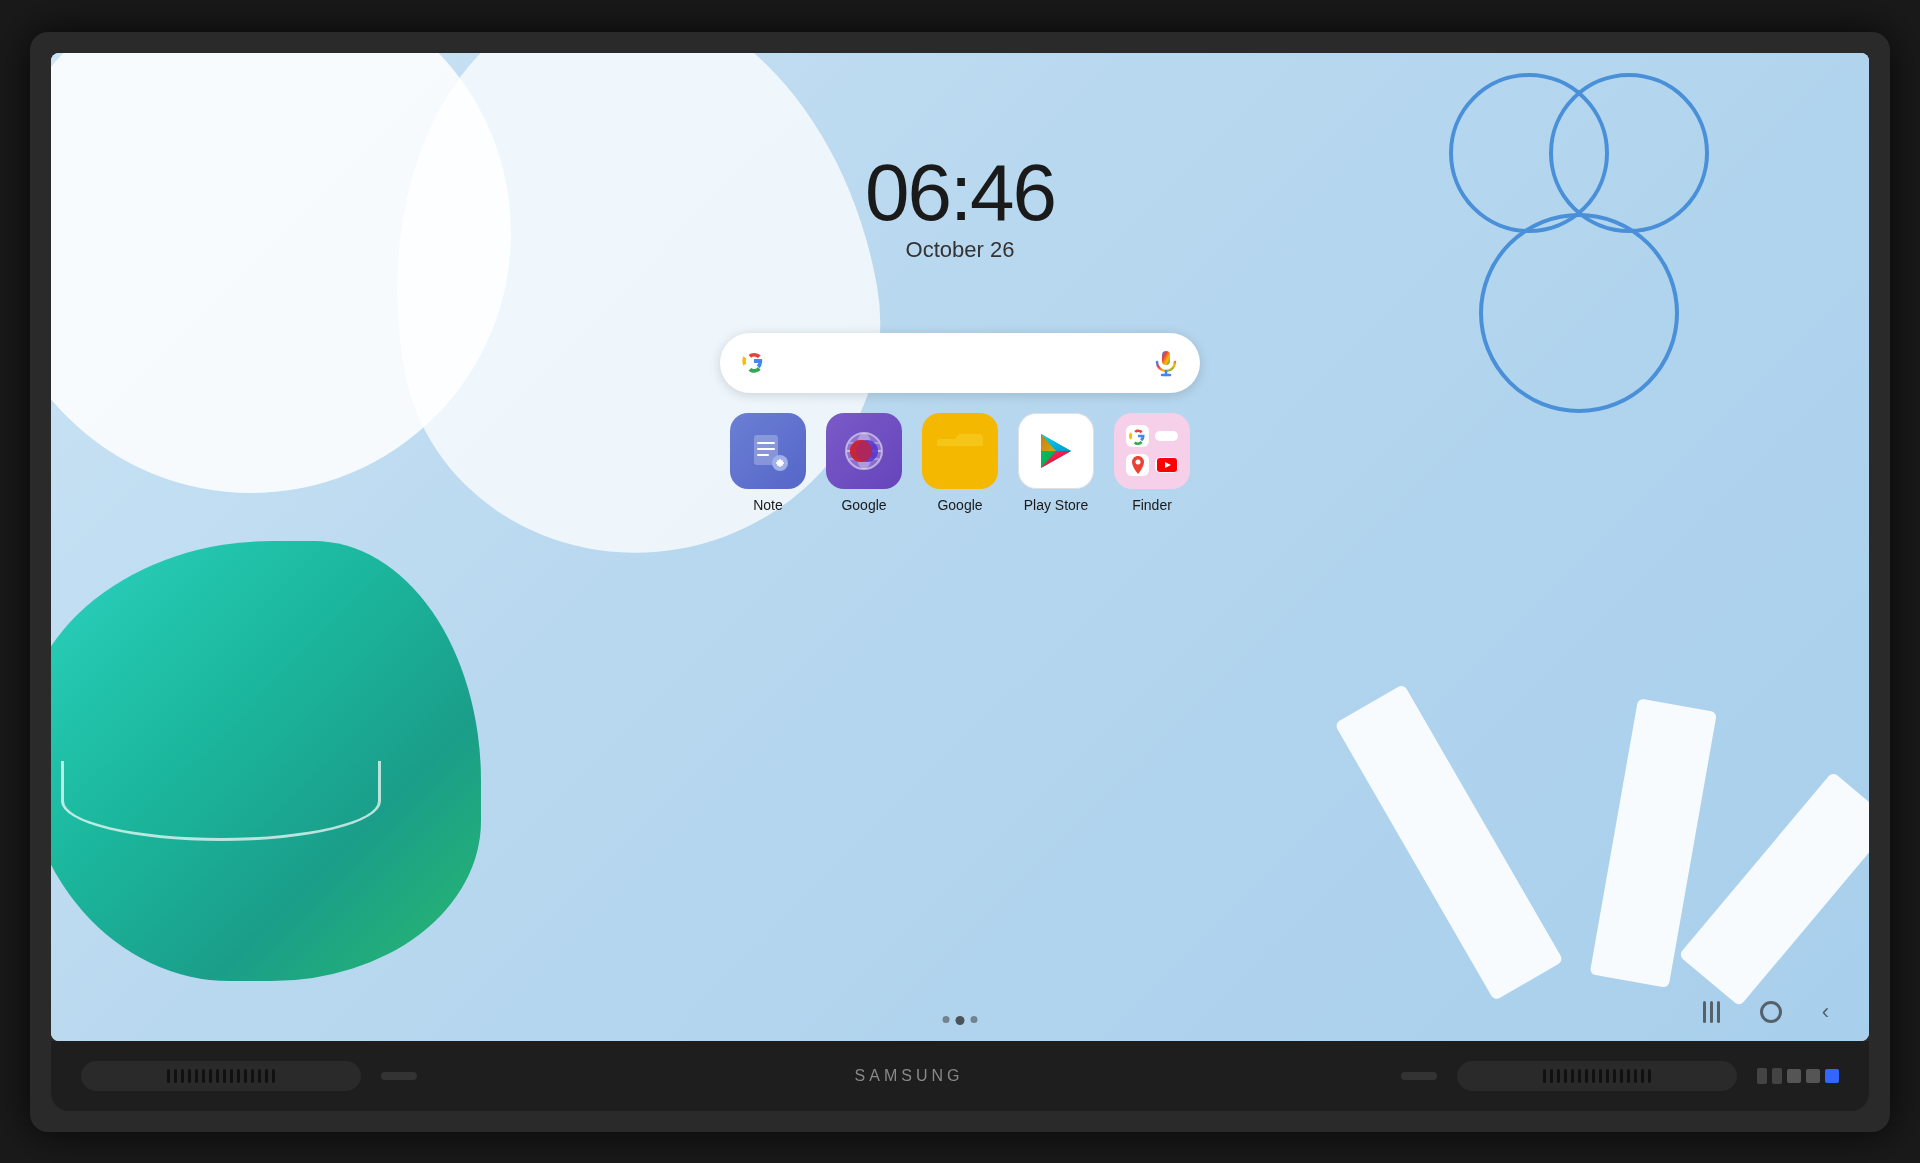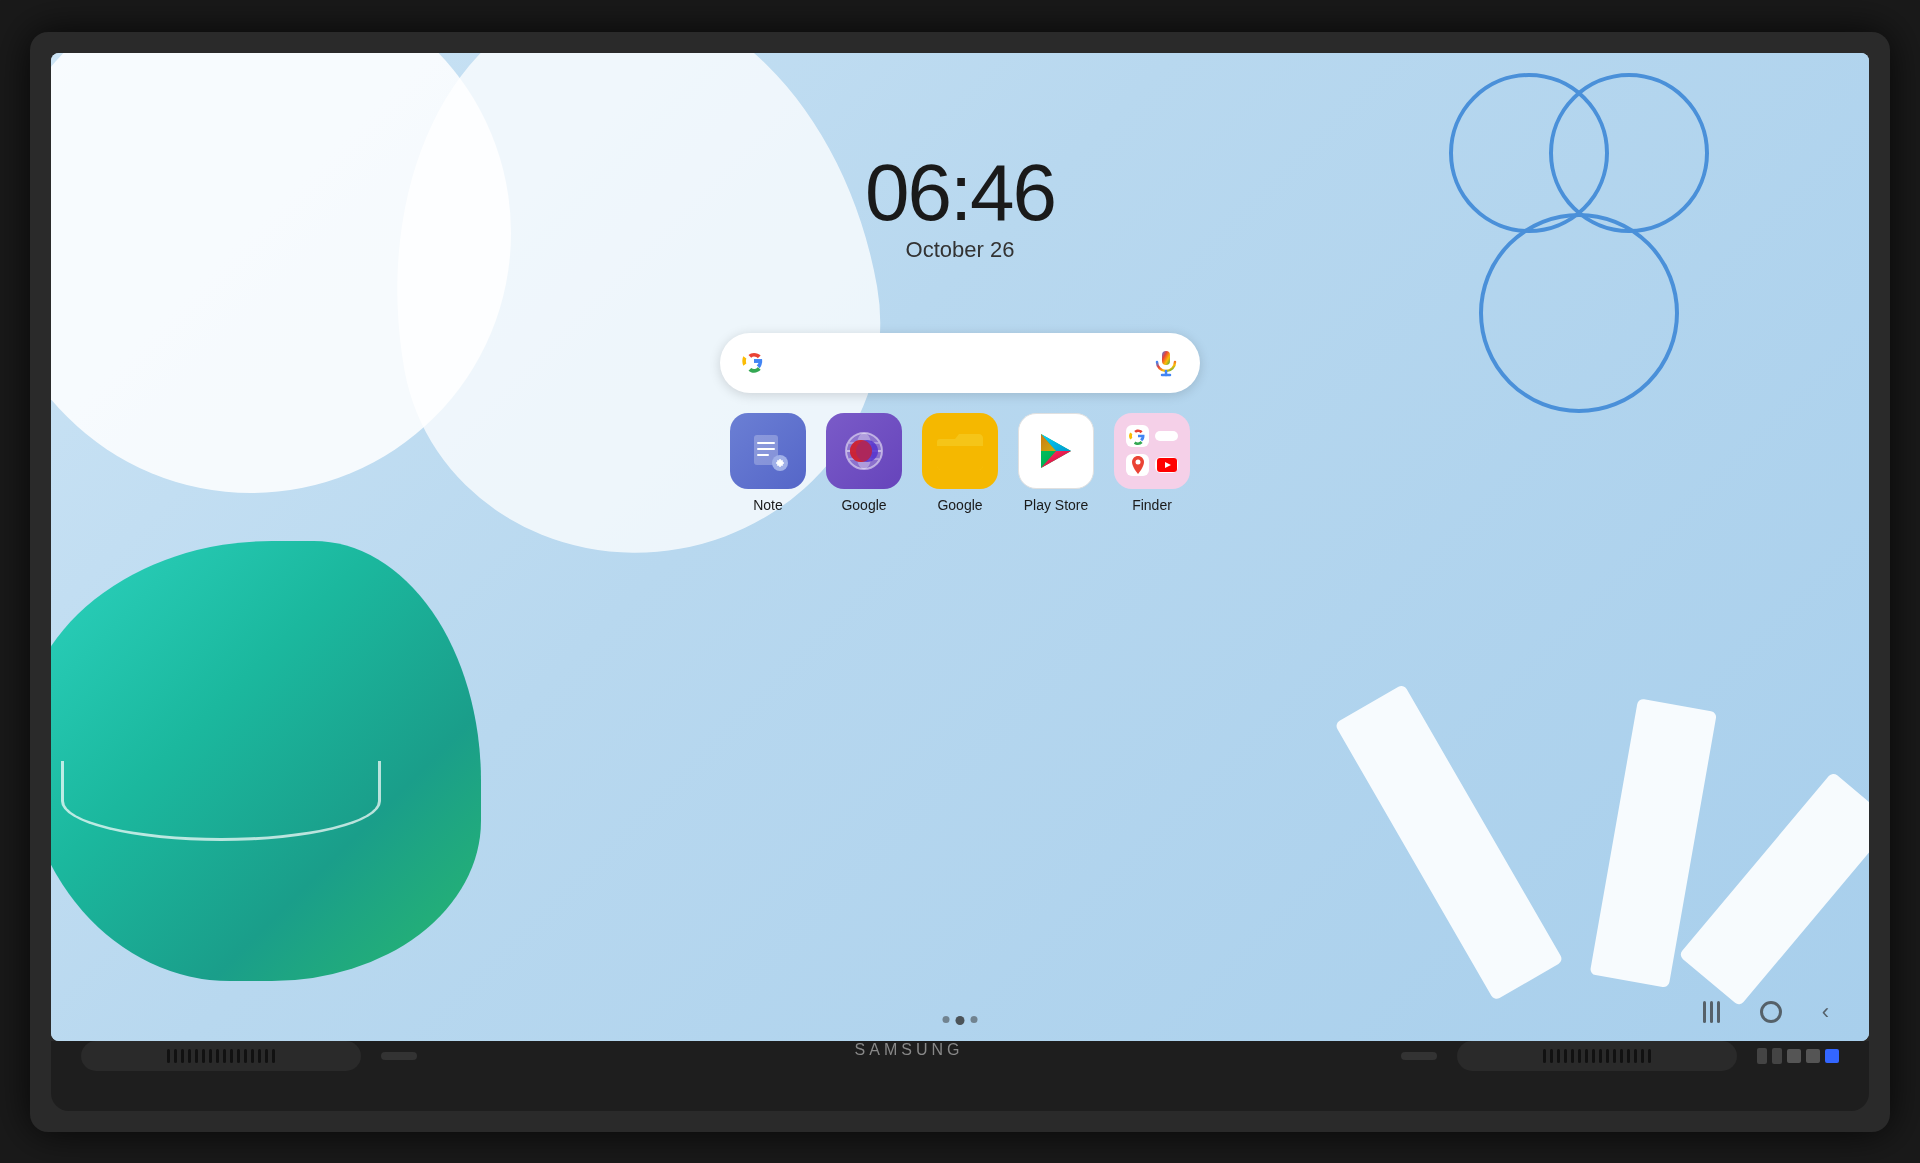--- a/index.html
+++ b/index.html
@@ -297,21 +297,21 @@
     
     .app-google {
       background: #f8e8f0;
     }
 
     
     .bottom-bezel {
       height: 70px;
       background: #1e1e1e;
       display: flex;
-      align-items: flex-start;
+      align-items: center;
       justify-content: space-between;
       padding: 0 30px;
       border-radius: 0 0 18px 18px;
       position: relative;
     }
 
     .speaker-left, .speaker-right {
       width: 280px;
       height: 30px;
       background: #2a2a2a;

